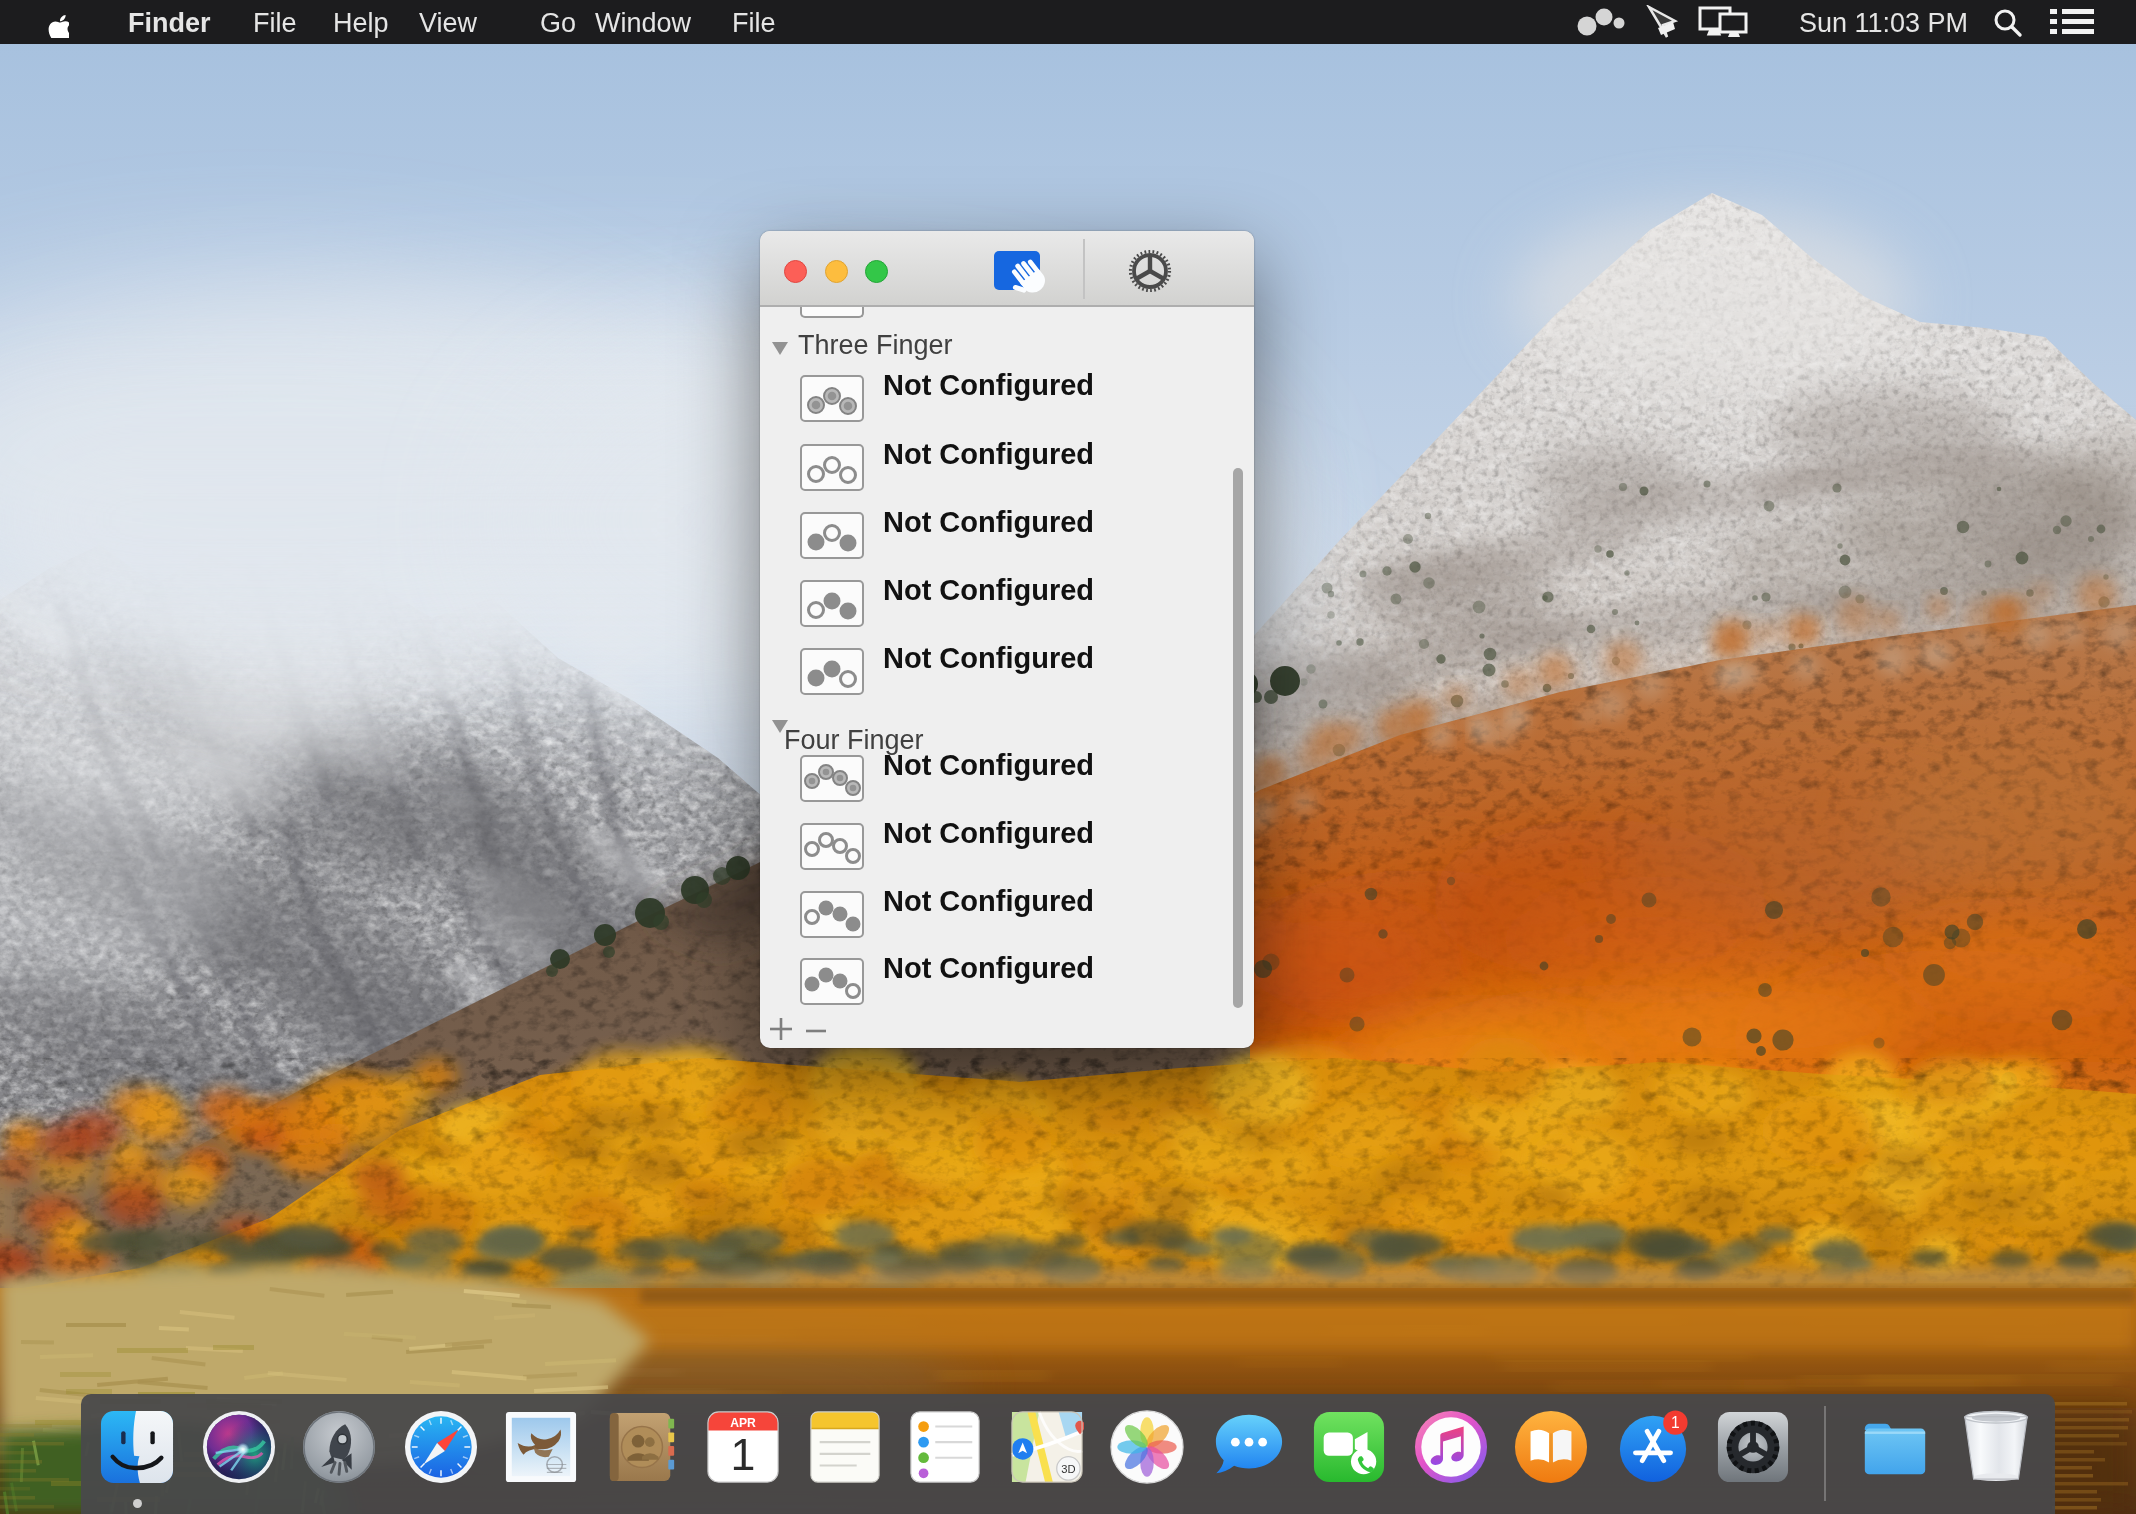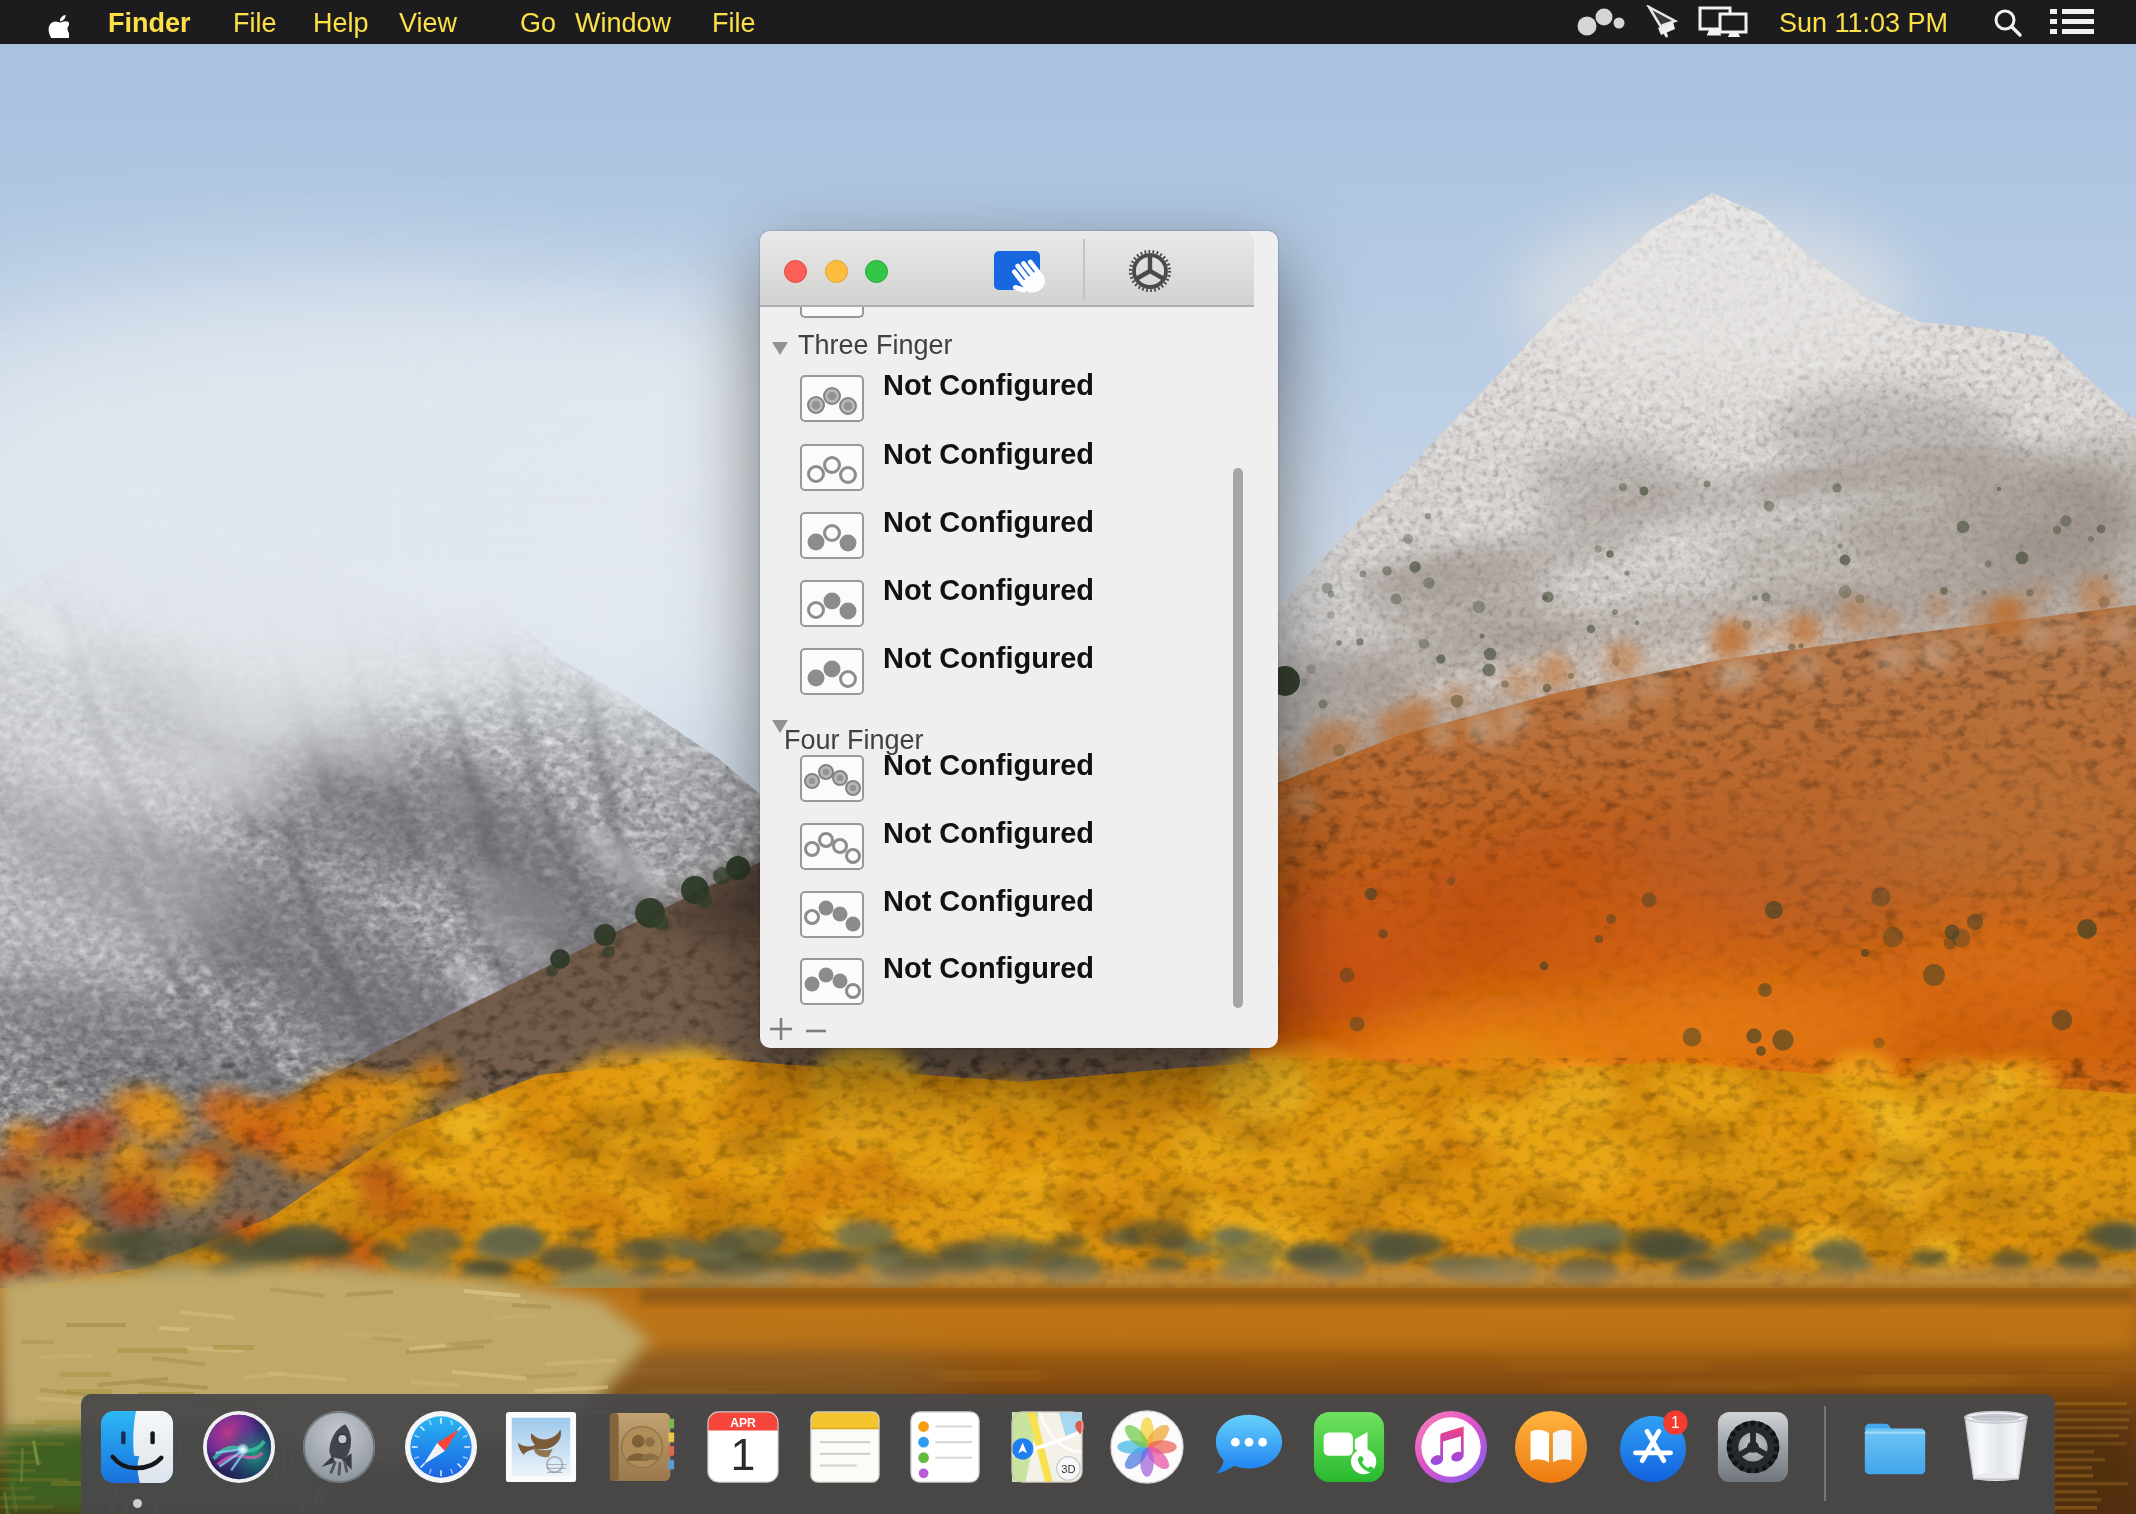--- a/index.html
+++ b/index.html
@@ -2,24 +2,24 @@
 <html><head>
 <meta charset="utf-8">
 <style>
   html,body{margin:0;padding:0;width:2136px;height:1514px;overflow:hidden;
     font-family:"Liberation Sans", sans-serif;}
   #stage{position:absolute;left:0;top:0;width:2136px;height:1514px;overflow:hidden;}
   #wall{position:absolute;left:0;top:0;}
   
   #menubar{position:absolute;left:0;top:0;width:2136px;height:44px;background:#1c1c1e;
     color:#ffffff;}
-  .mi{position:absolute;top:0;height:44px;line-height:46px;font-size:27px;color:#fde047;}
+  .mi{position:absolute;top:0;height:44px;line-height:46px;font-size:27px;color:#e5e5e5;margin-left:20px;}
   
   #win{position:absolute;left:760px;top:231px;width:494px;height:817px;border-radius:10px;
-    background:#efefef;box-shadow:0 30px 80px rgba(0,0,0,0.5),0 0 2px rgba(0,0,0,0.35);padding-left:24px;}
+    background:#efefef;box-shadow:0 30px 80px rgba(0,0,0,0.5),0 0 2px rgba(0,0,0,0.35);}
   #titlebar{position:absolute;left:0;top:0;width:494px;height:76px;border-radius:10px 10px 0 0;
     background:linear-gradient(#e9e9e9,#d2d2d0);border-bottom:2px solid #aeaeae;box-sizing:border-box;}
   .tl{position:absolute;top:29px;width:23px;height:23px;border-radius:50%;}
   #tlr{left:24px;background:#fc5f57;border:1px solid #e14640;box-sizing:border-box;}
   #tly{left:65px;background:#fdbd3e;border:1px solid #e0a330;box-sizing:border-box;}
   #tlg{left:105px;background:#33c748;border:1px solid #23a537;box-sizing:border-box;}
   #tbdiv{position:absolute;left:323px;top:8px;width:2px;height:60px;background:#c3c3c3;}
   
   .gbox{position:absolute;left:40px;width:64px;height:47px;background:#fbfbfb;
     border:2px solid #989898;border-radius:5px;box-sizing:border-box;}

